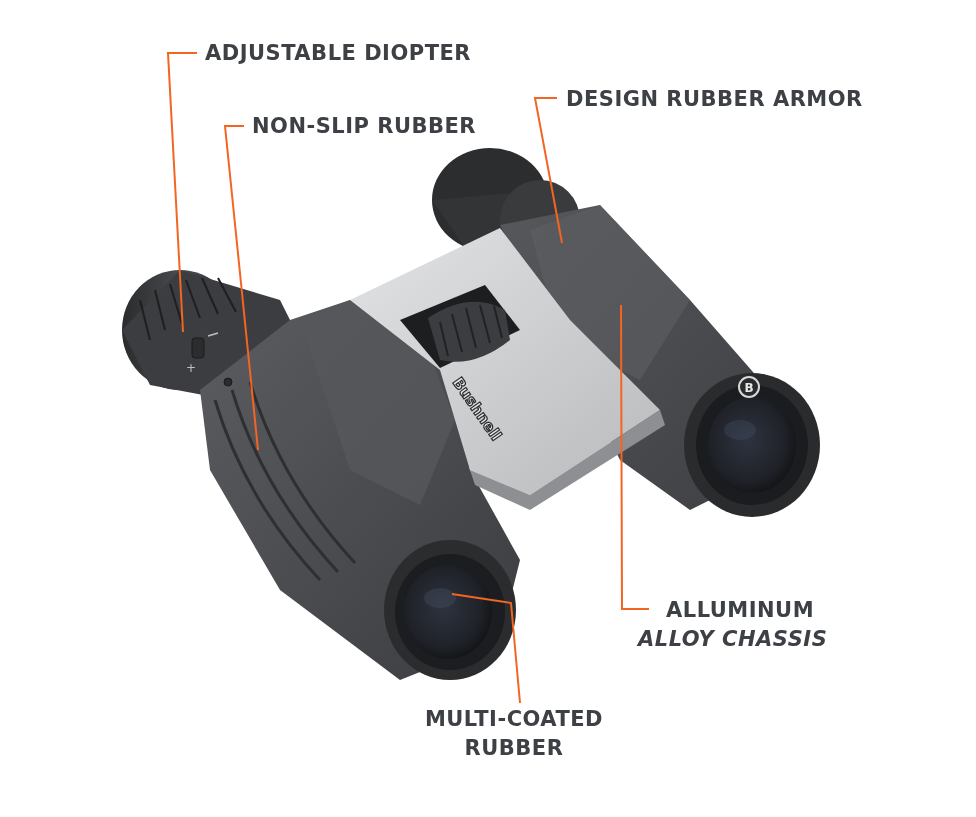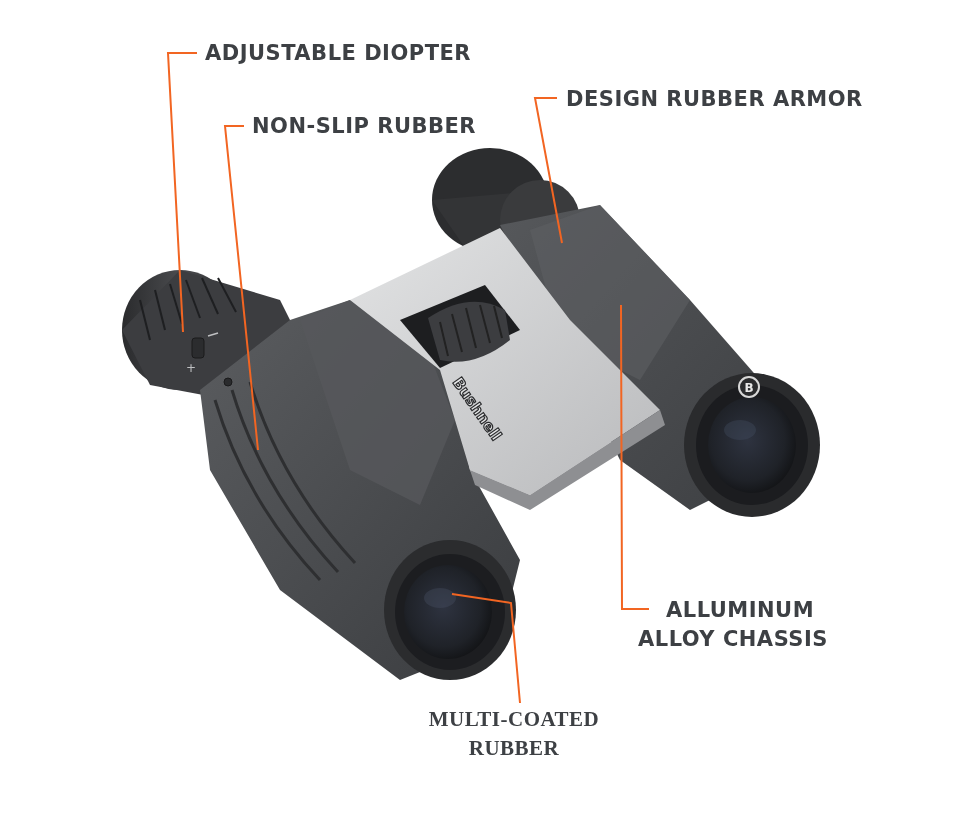--- a/index.html
+++ b/index.html
@@ -1,21 +1,21 @@
 <!DOCTYPE html>
 <html><head>
 <meta charset="utf-8">
 <style>
   html, body { margin:0; padding:0; background:#ffffff; }
   body { width:976px; height:817px; position:relative; overflow:hidden; font-family:"DejaVu Sans", sans-serif; }
   .label {
     position:absolute; color:#3d4044; font-family:"DejaVu Sans", sans-serif;
     font-weight:bold; font-size:21px; letter-spacing:0.5px; white-space:nowrap; line-height:29px;
   }
-  .label.center { text-align:center;font-family:Liberation Serif, serif; }
+  .label.center { text-align:center; }
   svg.scene { position:absolute; left:0; top:0; }
 </style>
 </head>
 <body>
 
 <svg class="scene" width="976" height="817" viewBox="0 0 976 817">
   <defs>
     <linearGradient id="armorL" x1="0" y1="0" x2="1" y2="1">
       <stop offset="0" stop-color="#5b5d60"></stop>
         <stop offset="1" stop-color="#3a3c3f"></stop>
@@ -116,16 +116,16 @@
     <polyline points="621,305 622,609 649,609"></polyline>
     <polyline points="452,594 511,603 520,703"></polyline>
   </g>
 </svg>
 
 <div class="label" style="left:205px; top:39px;">ADJUSTABLE DIOPTER</div>
 <div class="label" style="left:252px; top:112px;">NON-SLIP RUBBER</div>
 <div class="label" style="left:566px; top:85px;">DESIGN RUBBER ARMOR</div>
 
 <div class="label" style="left:657px; top:596px;margin-left:9px;">ALLUMINUM</div>
-<div class="label" style="left:638px; top:625px;">ALLOY CHASSIS</div>
+<div class="label" style="left:638px; top:625px;font-style:italic;">ALLOY CHASSIS</div>
 
 <div class="label center" style="left:414px; top:705px; width:200px;">MULTI-COATED</div>
 <div class="label center" style="left:414px; top:734px; width:200px;">RUBBER</div>
 
 </body></html>

